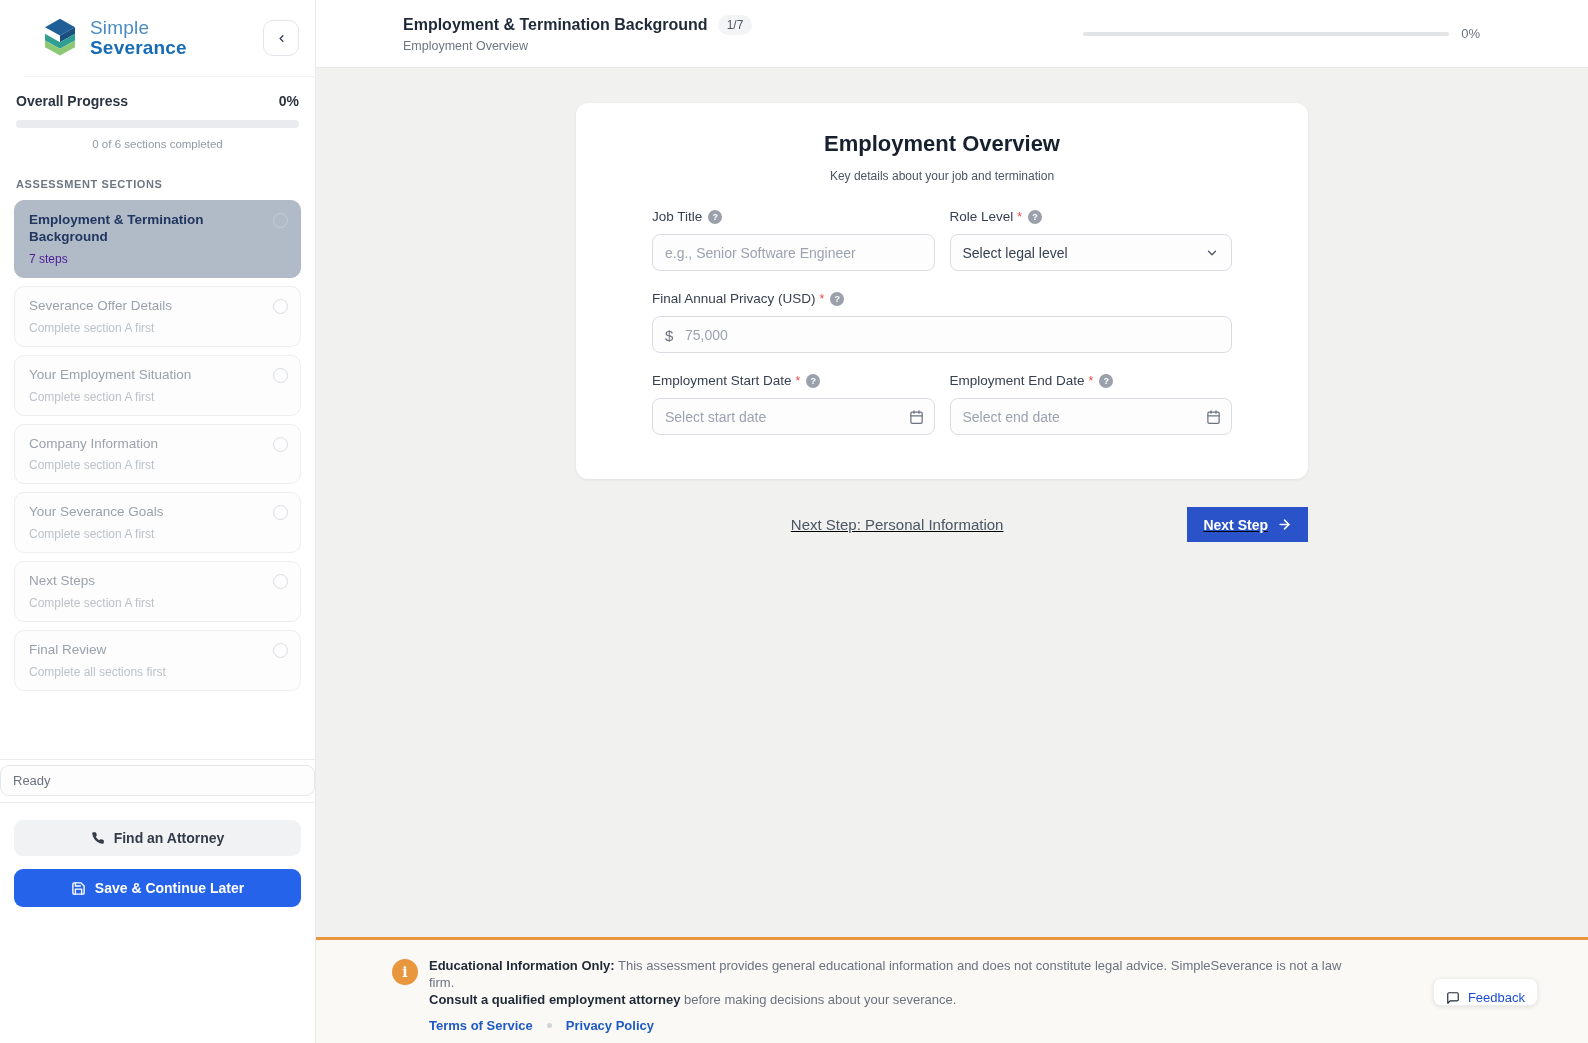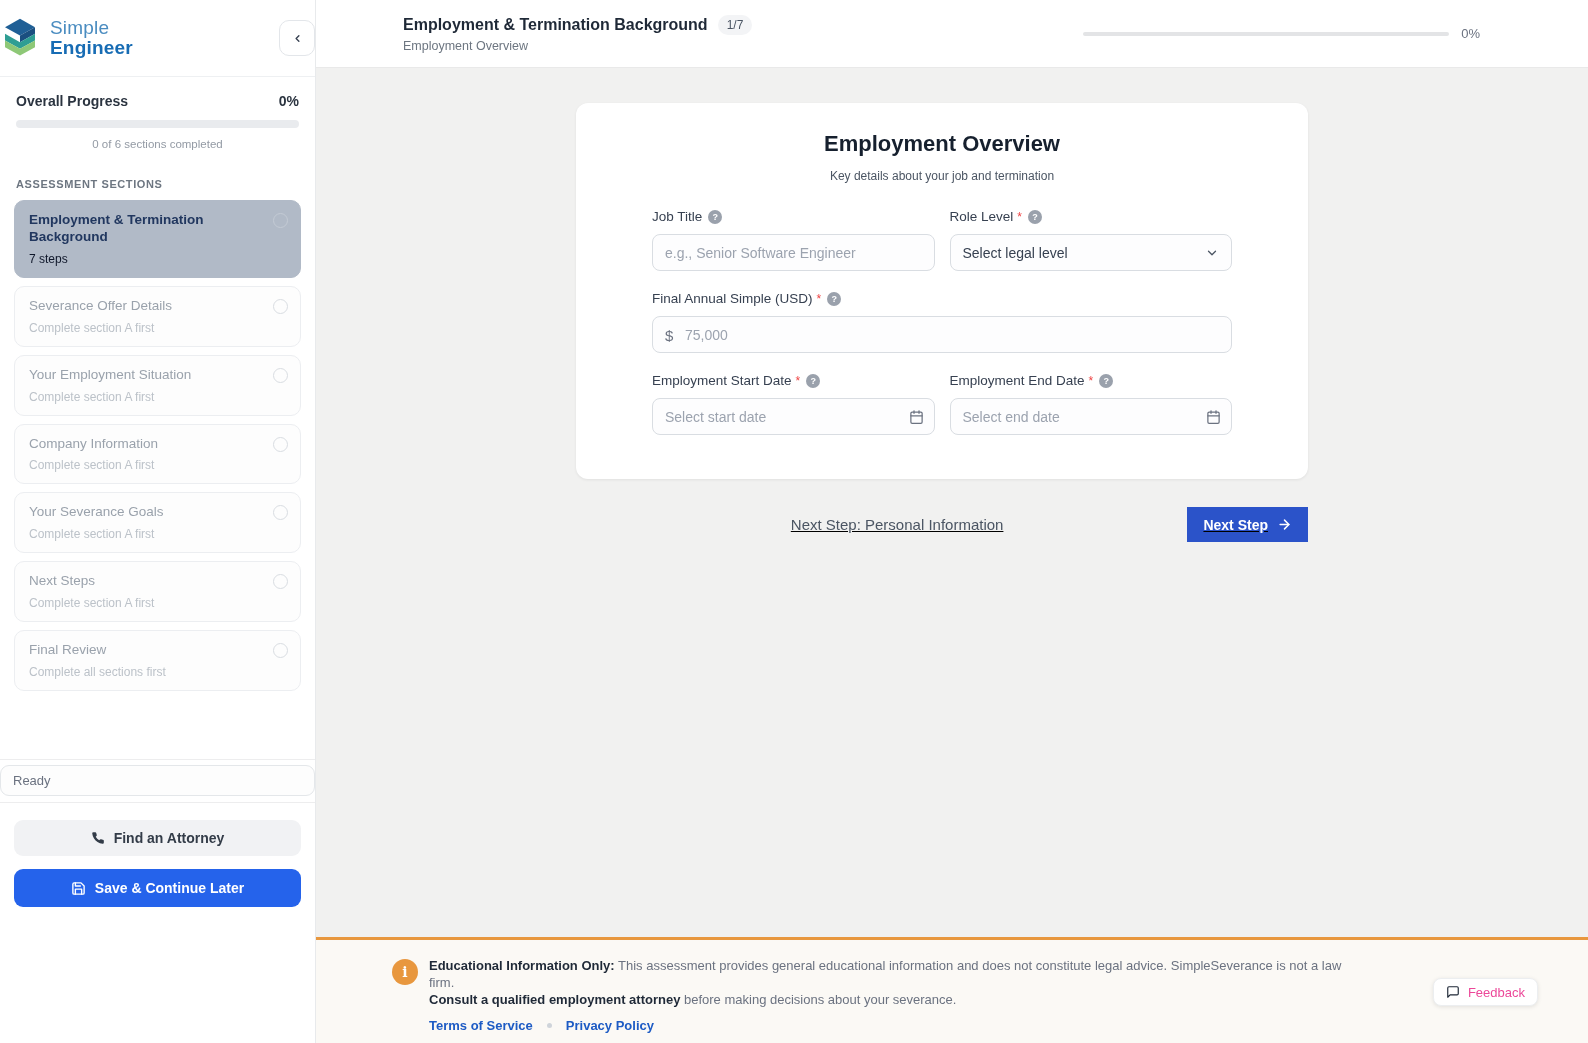--- a/index.html
+++ b/index.html
@@ -1,42 +1,42 @@
 <!DOCTYPE html>
 <html><head>
 <meta charset="utf-8">
 <style>
   * { margin:0; padding:0; box-sizing:border-box; }
   html,body { width:1588px; height:1043px; overflow:hidden; font-family:"Liberation Sans", sans-serif; background:#f1f1f0; }
   .app { display:flex; width:100%; height:100%; }
 
   
   .sidebar { width:316px; min-width:316px; height:100%; background:#fff; border-right:1px solid #e8eaec; display:flex; flex-direction:column; }
-  .logo-row { height:77px; display:flex; align-items:center; justify-content:space-between; padding:0 0; border-bottom:1px solid #eef0f2; }
+  .logo-row { height:77px; display:flex; align-items:center; justify-content:space-between; padding:0 16px; border-bottom:1px solid #eef0f2;margin-left:24px; }
   .logo { display:flex; align-items:center; gap:10px; }
   .logo-text { line-height:1.05; }
   .logo-text .top { font-size:19px; color:#4a8cc0; letter-spacing:.2px; }
   .logo-text .bottom { font-size:19px; color:#176cb4; font-weight:bold; letter-spacing:.2px; }
   .collapse-btn { width:36px; height:36px; border:1px solid #e3e6ea; border-radius:10px; background:#fff; display:flex; align-items:center; justify-content:center; cursor:pointer; color:#374151; }
 
   .progress-block { padding:16px 16px 14px; }
   .progress-head { display:flex; justify-content:space-between; align-items:center; font-size:14px; font-weight:bold; color:#2b3440; }
   .progress-track { margin-top:11px; height:8px; border-radius:99px; background:#e9ebee; overflow:hidden; }
   .progress-fill { height:100%; background:#2563eb; border-radius:99px; width:0%; }
   .progress-sub { margin-top:10px; text-align:center; font-size:11.5px; color:#939aa4; }
 
   .sections-heading { padding:14px 16px 8px; font-size:11px; font-weight:bold; letter-spacing:.6px; color:#6d7681; }
   .sections-list { padding:2px 14px 0; display:flex; flex-direction:column; gap:8px; overflow:hidden; }
   .section-item { position:relative; background:#fdfdfd; border:1px solid #eceef1; border-radius:10px; padding:11px 38px 11px 14px; min-height:60px; cursor:pointer; }
   .section-item .section-title { font-size:13.5px; color:#9aa2ac; line-height:1.25; }
   .section-item .section-subtitle { font-size:12px; color:#bcc2c9; margin-top:6px; }
   .section-item .section-circle { position:absolute; top:12px; right:12px; width:15px; height:15px; border:1.5px solid #d9dde2; border-radius:50%; background:transparent; }
   .section-item.active { background:#b1bac7; border-color:#b1bac7; }
   .section-item.active .section-title { color:#21375f; font-weight:bold; }
-  .section-item.active .section-subtitle { color:#0f172a; }
+  .section-item.active .section-subtitle { color:#4c1d95; }
   .section-item.active .section-circle { border-color:#c4cbd5; }
 
   .sidebar-bottom { margin-top:auto; padding-bottom:136px; }
   .status-wrap { border-top:1px solid #ededee; border-bottom:1px solid #ededee; padding:5px 0 6px; }
   .status-box { border:1px solid #e4e7ea; border-radius:9px; background:#fdfdfd; padding:7px 12px; font-size:13px; color:#6b7280; }
   .attorney-btn { margin:17px 14px 0; height:36px; width:calc(100% - 28px); background:#f1f2f4; border:none; border-radius:9px; display:flex; align-items:center; justify-content:center; gap:9px; font-size:14px; font-weight:bold; color:#333c48; cursor:pointer; font-family:inherit; }
   .save-btn { margin:13px 14px 0; height:38px; width:calc(100% - 28px); background:#2563eb; border:none; border-radius:9px; display:flex; align-items:center; justify-content:center; gap:9px; font-size:14px; font-weight:bold; color:#fff; cursor:pointer; font-family:inherit; }
 
   
   .main { flex:1; display:flex; flex-direction:column; height:100%; }
@@ -76,39 +76,39 @@
   
   .footer { height:106px; background:#fbf9f5; border-top:3px solid #e8973e; padding:17px 0 0 76px; position:relative; }
   .footer-row { display:flex; gap:11px; max-width:950px; }
   .info-icon { width:26px; height:26px; min-width:26px; border-radius:50%; background:#e8973e; color:#fff; font-size:14px; font-weight:bold; font-family:"DejaVu Serif", serif; display:flex; align-items:center; justify-content:center; margin-top:2px; }
   .footer-text { font-size:13px; line-height:17px; color:#6b7280; }
   .footer-text b { color:#1f2937; }
   .footer-links { margin:10px 0 0 37px; display:flex; align-items:center; gap:14px; font-size:13px; font-weight:bold; }
   .footer-links a { color:#1d5bc4; text-decoration:none; cursor:pointer; }
   .dot-sep { width:5px; height:5px; border-radius:50%; background:#cfd4da; }
 
-  .feedback-btn { position:fixed; right:50px; bottom:37px; height:28px; background:#fff; border:1px solid #eceef0; border-radius:8px; box-shadow:0 1px 4px rgba(0,0,0,.10); display:flex; align-items:center; gap:8px; padding:0 12px; font-size:13px; color:#ec4899; cursor:pointer; font-family:inherit; }
+  .feedback-btn { position:fixed; right:50px; bottom:37px; height:28px; background:#fff; border:1px solid #eceef0; border-radius:8px; box-shadow:0 1px 4px rgba(0,0,0,.10); display:flex; align-items:flex-end; gap:8px; padding:0 12px; font-size:13px; color:#1d4ed8; cursor:pointer; font-family:inherit; }
 </style>
 </head>
 <body>
 
 <div class="app">
 
   <aside class="sidebar">
     <div class="logo-row">
       <div class="logo">
         <svg width="40" height="44" viewBox="0 0 48 52">
           <polygon points="6,13 24,3 42,13 24,23" fill="#1f5f96"></polygon>
           <polygon points="42,13 42,21 24,31 24,23" fill="#1a4f80"></polygon>
           <polygon points="6,21 24,31 42,21 42,29 24,39 6,29" fill="#2f9e93"></polygon>
           <polygon points="6,29 24,39 42,29 42,37 24,47 6,37" fill="#8ec877"></polygon>
         </svg>
         <div class="logo-text">
           <div class="top">Simple</div>
-          <div class="bottom">Engineer</div>
+          <div class="bottom">Severance</div>
         </div>
       </div>
       <button class="collapse-btn">
         <svg width="11" height="11" viewBox="0 0 24 24" fill="none" stroke="#374151" stroke-width="3" stroke-linecap="round" stroke-linejoin="round">
             <polyline points="15 18 9 12 15 6"></polyline>
           </svg>
       </button>
     </div>
 
     <div class="progress-block">
@@ -230,21 +230,21 @@
             <div class="select-box">
               <span>Select legal level</span>
               <svg width="14" height="14" viewBox="0 0 24 24" fill="none" stroke="#4b5563" stroke-width="2.2" stroke-linecap="round" stroke-linejoin="round">
                   <polyline points="6 9 12 15 18 9"></polyline>
                 </svg>
             </div>
           </div>
 
           <div class="field full">
             <div class="field-label">
-              <span>Final Annual Simple (USD)</span>
+              <span>Final Annual Privacy (USD)</span>
               <span class="req">*</span>
               <span class="help-icon">?</span>
             </div>
             <div class="input-wrap">
               <span class="prefix">$</span>
               <input class="text-input with-prefix" type="text" placeholder="75,000" style="">
             </div>
           </div>
 
           <div class="field">

